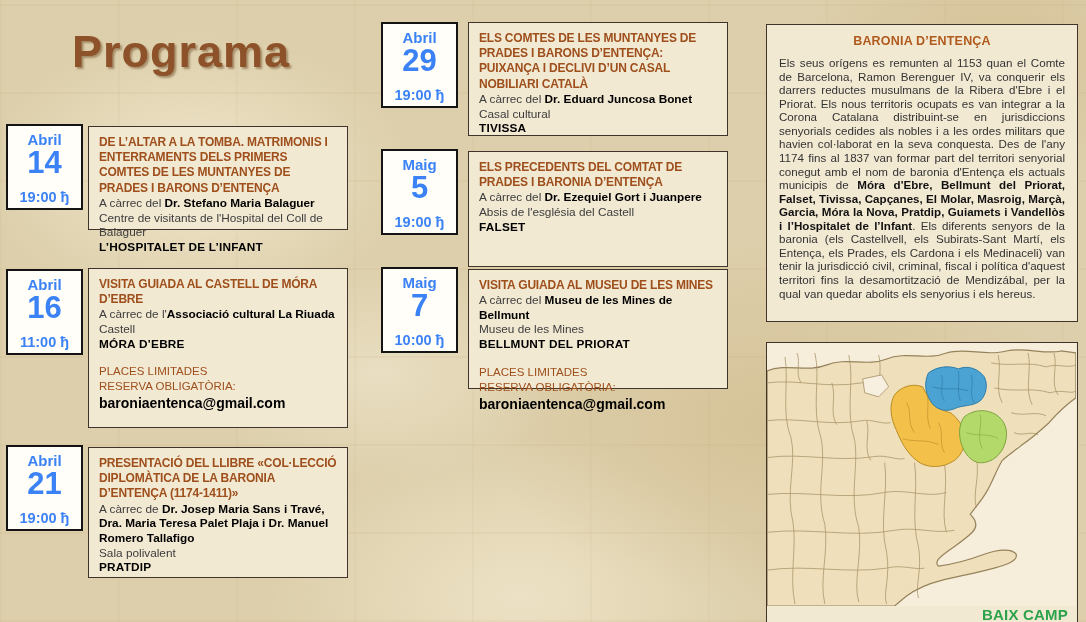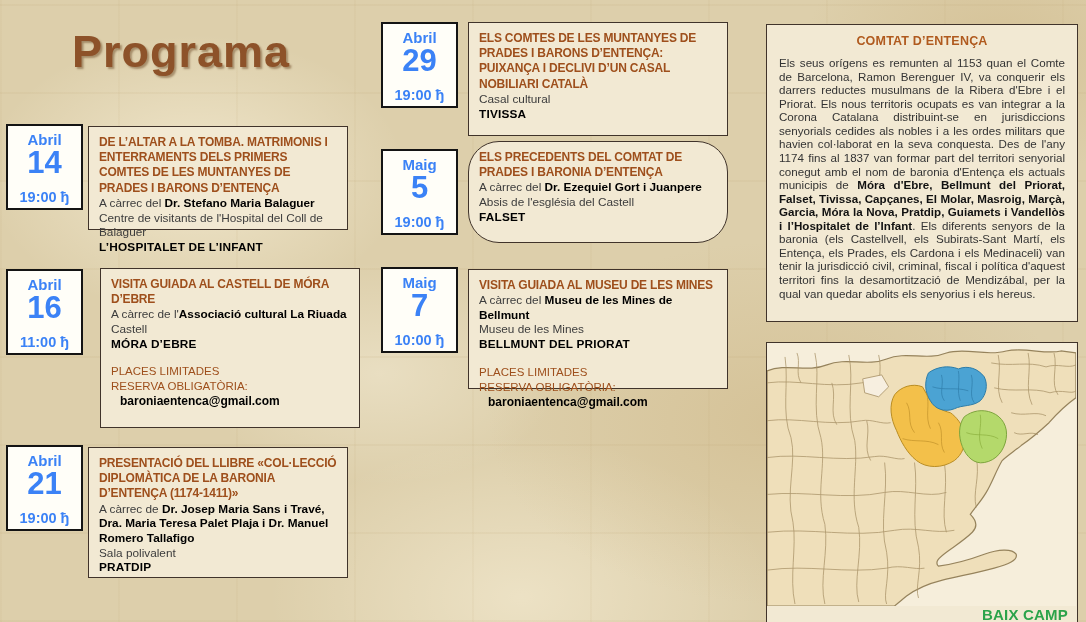--- a/index.html
+++ b/index.html
@@ -34,21 +34,21 @@
   .eventbox {
     position:absolute; width:260px;
     background:#f2e9d3; border:1.5px solid #40332a;
     padding:8px 10px 6px;
   }
   .etitle { font-size:12px; font-weight:bold; color:#9e4f1c; line-height:1.27; letter-spacing:-0.2px; }
   .eline  { font-size:11.8px; color:#3c3c3c; line-height:1.24; }
   .eline .strong, .city, .email { color:#000; font-weight:bold; }
   .city { font-size:11.8px; line-height:1.24; letter-spacing:0.2px; }
   .notes { margin-top:13px; font-size:11.5px; font-weight:normal; color:#9e4f1c; line-height:1.3; }
-  .email { font-size:12px; line-height:1.3;margin-left:9px; }
+  .email { font-size:14px; line-height:1.3; }
   .panel {
     position:absolute; left:766px; width:312px;
     background:#f2e9d3; border:1.5px solid #40332a;
   }
   .textpanel { top:24px; height:298px; padding:9px 12px 8px; }
   .ptitle { text-align:center; font-size:12.5px; font-weight:bold; color:#b05a1e; margin-bottom:8px; letter-spacing:0.2px; }
   .ptext  { font-size:11.6px; line-height:1.17; color:#333; text-align:justify; }
   .ptext b { color:#111; }
   .mappanel { top:342px; height:328px; padding:0; overflow:hidden; }
   .mappanel svg { position:absolute; left:0; top:0; }
@@ -77,21 +77,21 @@
     <div class="eline"><span>A càrrec del </span><span class="strong">Dr. Stefano Maria Balaguer</span></div>
     <div class="eline">Centre de visitants de l'Hospital del Coll de Balaguer</div>
     <div class="city">L’HOSPITALET DE L’INFANT</div>
   </div>
 
   <div class="datebox" style="left:6px;top:269px;">
     <div class="month">Abril</div>
     <div class="day">16</div>
     <div class="time">11:00 ђ</div>
   </div>
-  <div class="eventbox" style="left:100px;top:268px;height:160px;">
+  <div class="eventbox" style="left:88px;top:268px;height:160px;">
     <div class="etitle">VISITA GUIADA AL CASTELL DE MÓRA D’EBRE</div>
     <div class="eline"><span>A càrrec de l'</span><span class="strong">Associació cultural La Riuada</span></div>
     <div class="eline">Castell</div>
     <div class="city">MÓRA D’EBRE</div>
     <div class="notes">
       <div>PLACES LIMITADES</div>
       <div>RESERVA OBLIGATÒRIA:</div>
     </div>
     <div class="email">baroniaentenca@gmail.com</div>
   </div>
@@ -108,30 +108,31 @@
     <div class="city">PRATDIP</div>
   </div>
 
   <div class="datebox" style="left:381px;top:22px;">
     <div class="month">Abril</div>
     <div class="day">29</div>
     <div class="time">19:00 ђ</div>
   </div>
   <div class="eventbox" style="left:468px;top:22px;height:114px;">
     <div class="etitle">ELS COMTES DE LES MUNTANYES DE PRADES I BARONS D’ENTENÇA: PUIXANÇA I DECLIVI D’UN CASAL NOBILIARI CATALÀ</div>
+    <div class="eline"><span>A càrrec del </span><span class="strong">Dr. Eduard Juncosa Bonet</span></div>
     <div class="eline">Casal cultural</div>
     <div class="city">TIVISSA</div>
   </div>
 
   <div class="datebox" style="left:381px;top:149px;">
     <div class="month">Maig</div>
     <div class="day">5</div>
     <div class="time">19:00 ђ</div>
   </div>
-  <div class="eventbox" style="left:468px;top:141px;height:102px;border-radius:31px;">
+  <div class="eventbox" style="left:468px;top:151px;height:116px;">
     <div class="etitle">ELS PRECEDENTS DEL COMTAT DE PRADES I BARONIA D’ENTENÇA</div>
     <div class="eline"><span>A càrrec del </span><span class="strong">Dr. Ezequiel Gort i Juanpere</span></div>
     <div class="eline">Absis de l'església del Castell</div>
     <div class="city">FALSET</div>
   </div>
 
   <div class="datebox" style="left:381px;top:267px;">
     <div class="month">Maig</div>
     <div class="day">7</div>
     <div class="time">10:00 ђ</div>
@@ -142,21 +143,21 @@
     <div class="eline">Museu de les Mines</div>
     <div class="city">BELLMUNT DEL PRIORAT</div>
     <div class="notes">
       <div>PLACES LIMITADES</div>
       <div>RESERVA OBLIGATÒRIA:</div>
     </div>
     <div class="email">baroniaentenca@gmail.com</div>
   </div>
 
   <div class="panel textpanel">
-    <div class="ptitle">COMTAT D’ENTENÇA</div>
+    <div class="ptitle">BARONIA D’ENTENÇA</div>
     <p class="ptext"><span>Els seus orígens es remunten al 1153 quan el Comte de Barcelona, Ramon Berenguer IV, va conquerir els darrers reductes musulmans de la Ribera d'Ebre i el Priorat. Els nous territoris ocupats es van integrar a la Corona Catalana distribuint-se en jurisdiccions senyorials cedides als nobles i a les ordes militars que havien col·laborat en la seva conquesta. Des de l'any 1174 fins al 1837 van formar part del territori senyorial conegut amb el nom de baronia d'Entença els actuals municipis de </span><b>Móra d'Ebre, Bellmunt del Priorat, Falset, Tivissa, Capçanes, El Molar, Masroig, Marçà, Garcia, Móra la Nova, Pratdip, Guiamets i Vandellòs i l’Hospitalet de l’Infant</b><span>. Els diferents senyors de la baronia (els Castellvell, els Subirats-Sant Martí, els Entença, els Prades, els Cardona i els Medinaceli) van tenir la jurisdicció civil, criminal, fiscal i política d'aquest territori fins la desamortització de Mendizábal, per la qual van quedar abolits els senyorius i els hereus.</span></p>
   </div>
 
   <div class="panel mappanel">
     <svg width="309" height="263" viewBox="0 0 310 264">
       <rect x="0" y="0" width="310" height="264" fill="#f6eedb"></rect>
 
       <path fill="#efdfba" stroke="#96835c" stroke-width="1.2" d="
         M0,28 C20,20 40,30 60,22 C80,14 100,24 120,16 C140,8 160,18 180,10
         C200,4 220,14 240,8 C260,4 280,12 295,8 L310,10 L310,55

